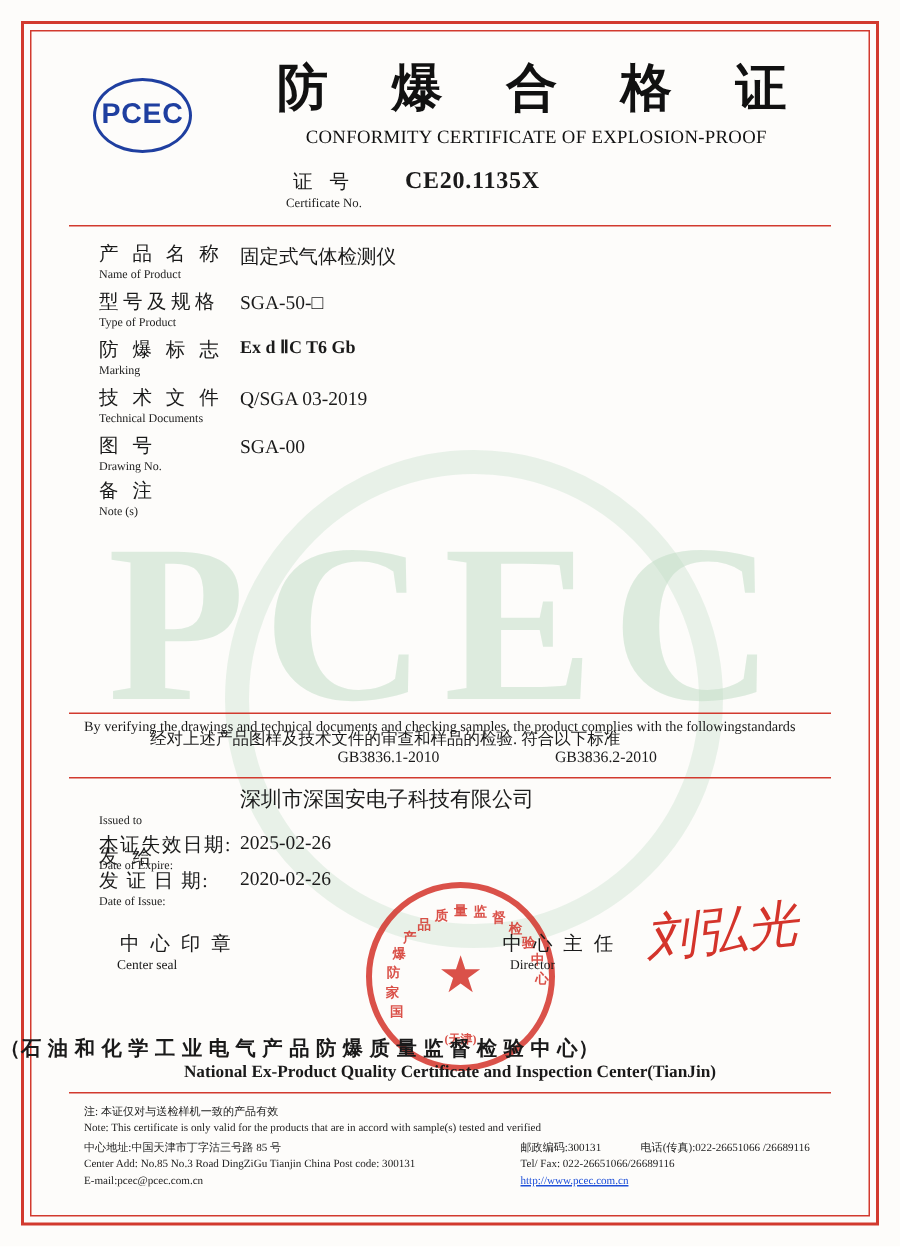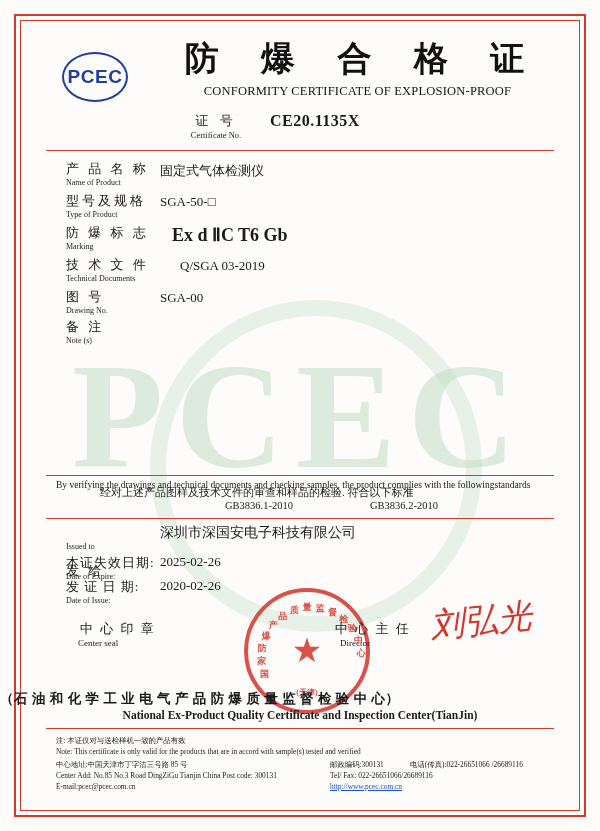--- a/index.html
+++ b/index.html
@@ -114,21 +114,21 @@
   .center-seal-label{position:absolute;left:80px;top:620px;font-size:13px;letter-spacing:2px;}
   .center-seal-sub{position:absolute;left:78px;top:638px;font-size:9px;}
   .director-label{position:absolute;left:335px;top:620px;font-size:13px;letter-spacing:2px;}
   .director-sub{position:absolute;left:340px;top:638px;font-size:9px;}
 
   .foot1{position:absolute;left:0;top:668px;width:600px;text-align:center;font-size:15px;font-weight:bold;letter-spacing:3px;}
   .foot2{position:absolute;left:0;top:690px;width:600px;text-align:left;font-size:13.5px;font-weight:bold;letter-spacing:.5px;}
   .foot3{position:absolute;left:0;top:709px;width:600px;text-align:center;font-size:11.5px;font-weight:bold;}
 
   .fineprint{position:absolute;left:56px;width:500px;font-size:7.4px;color:#222;line-height:1.45;}
-  .fp-right{position:absolute;font-size:7.4px;color:#222;}
+  .fp-right{position:absolute;font-size:7.4px;color:#222;margin-left:17px;}
   .link{color:#1d4ed8;text-decoration:underline;}
 </style>
 </head>
 <body>
 
 <div class="page">
   <div class="border-outer"></div>
   <div class="border-inner"></div>
 
   <div class="watermark-ring"></div>
@@ -151,25 +151,25 @@
     <div class="row-label" style="left:66px;top:160px;">产 品 名 称</div>
     <div class="row-sub" style="left:66px;top:178px;">Name of Product</div>
     <div class="row-val" style="left:160px;top:162px;">固定式气体检测仪</div>
 
     <div class="row-label" style="left:66px;top:192px;">型号及规格</div>
     <div class="row-sub" style="left:66px;top:210px;">Type of Product</div>
     <div class="row-val" style="left:160px;top:194px;">SGA-50-□</div>
 
     <div class="row-label" style="left:66px;top:224px;">防 爆 标 志</div>
     <div class="row-sub" style="left:66px;top:242px;">Marking</div>
-    <div class="row-val bold" style="left:172px;top:224px;font-size:18px;">Ex d ⅡC T6 Gb</div>
+    <div class="row-val bold" style="left:160px;top:224px;font-size:12px;">Ex d ⅡC T6 Gb</div>
 
     <div class="row-label" style="left:66px;top:256px;">技 术 文 件</div>
     <div class="row-sub" style="left:66px;top:274px;">Technical Documents</div>
-    <div class="row-val" style="left:160px;top:258px;margin-left:20px;">Q/SGA 03-2019</div>
+    <div class="row-val" style="left:160px;top:258px;">Q/SGA 03-2019</div>
 
     <div class="row-label" style="left:66px;top:288px;">图    号</div>
     <div class="row-sub" style="left:66px;top:306px;">Drawing No.</div>
     <div class="row-val" style="left:160px;top:290px;">SGA-00</div>
 
     <div class="row-label" style="left:66px;top:318px;">备    注</div>
     <div class="row-sub" style="left:66px;top:336px;">Note (s)</div>
 
 
     <div class="hr-red" style="top:475px;"></div>

